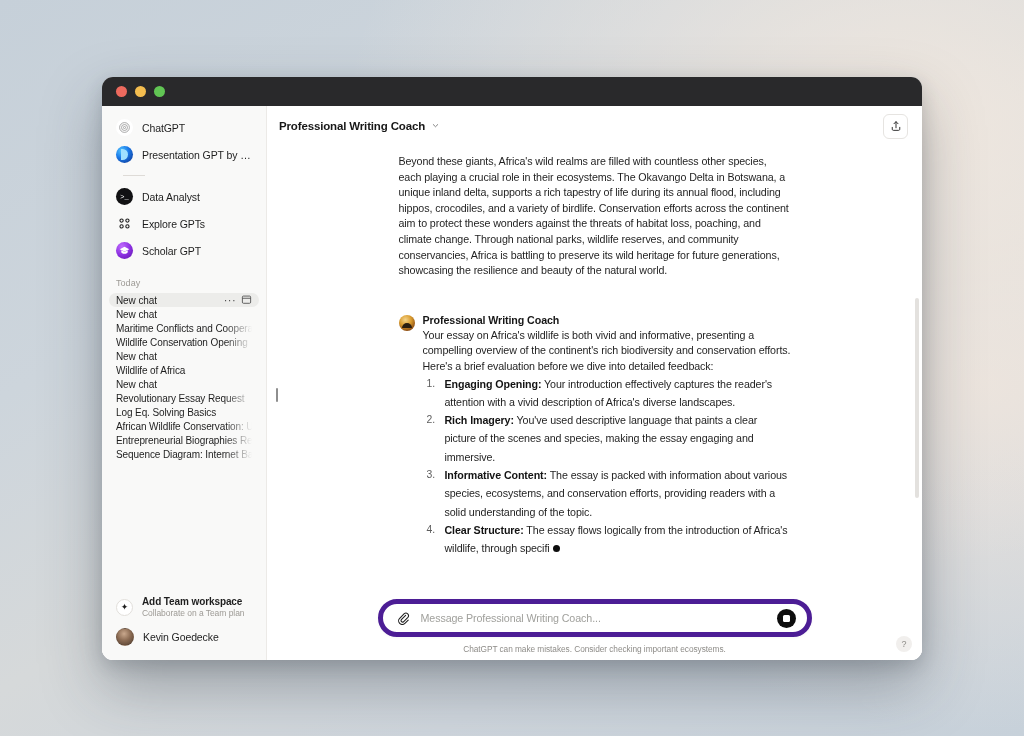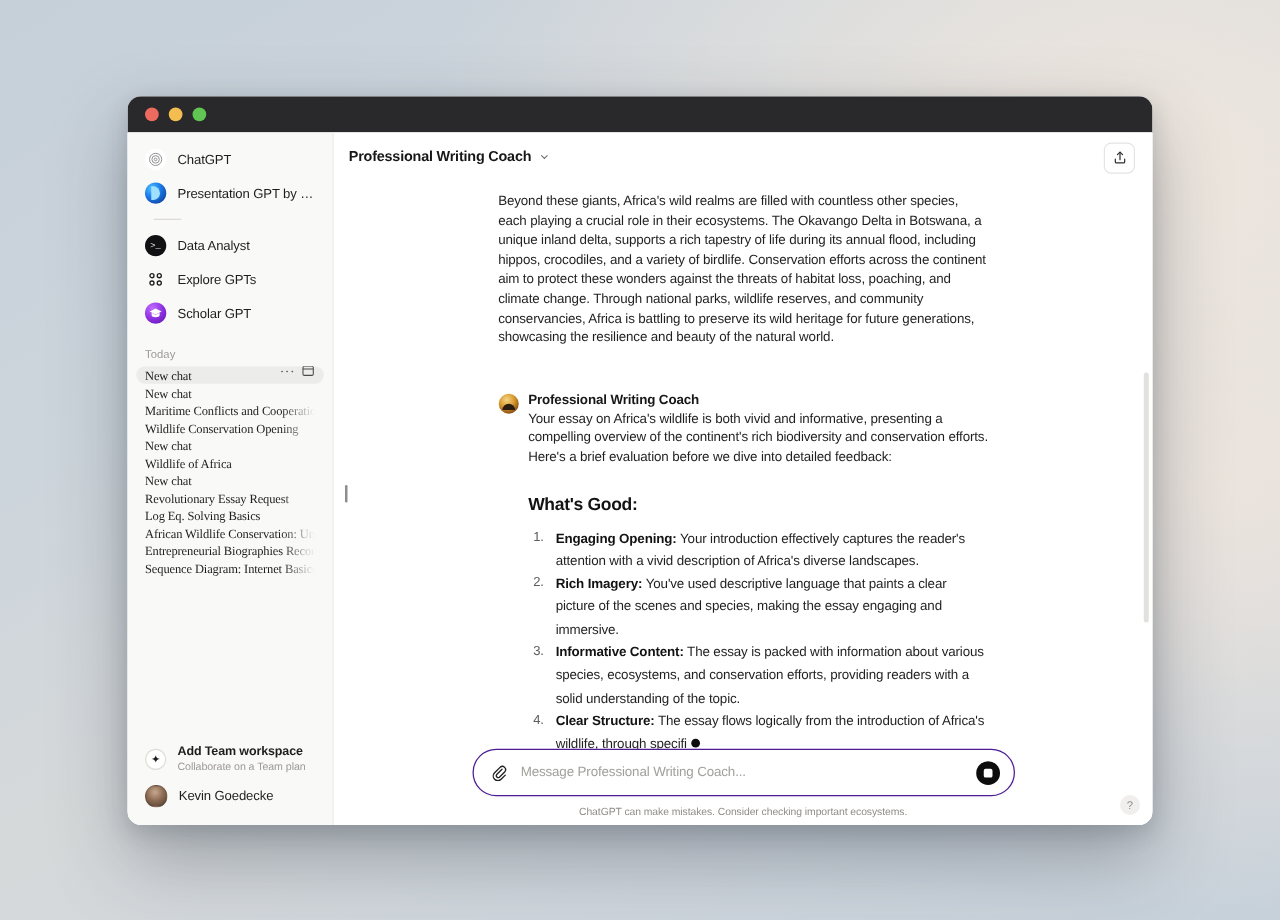--- a/index.html
+++ b/index.html
@@ -125,26 +125,25 @@
     color: #9d9a95;
     padding: 14px 14px 5px 14px;
     letter-spacing: .05px;
   }
 
   .chat-list { padding: 0 7px; flex: 0 0 auto; overflow: hidden; }
 
   .chat-row {
     position: relative;
     display: flex;
-    align-items: flex-end;
+    align-items: center;
     height: 14px;
     padding: 0 7px;
     border-radius: 7px;
     cursor: pointer;
-    font-family: Liberation Serif, serif;
   }
   .chat-row.active { background: #ececea; }
 
   .chat-title {
     font-size: 10px;
     color: #1e1e1e;
     white-space: nowrap;
     overflow: hidden;
     flex: 1 1 auto;
     letter-spacing: -.1px;
@@ -361,21 +360,21 @@
 
   
   #composer-wrap {
     flex: 0 0 auto;
     padding: 0 0 6px 0;
   }
   #composer {
     width: 434px;
     margin: 0 auto;
     height: 38px;
-    border: 1px solid #4c1d95;
+    border: 5px solid #4c1d95;
     border-radius: 19px;
     background: #fff;
     display: flex;
     align-items: center;
     padding: 0 11px 0 13px;
     box-shadow: 0 1px 3px rgba(0,0,0,.04);
   }
   #attach-button {
     width: 16px; height: 16px; flex: 0 0 16px;
     display: flex; align-items: center; justify-content: center;
@@ -584,21 +583,20 @@
         <div id="thread">
 
           <p class="para">Beyond these giants, Africa's wild realms are filled with countless other species, each playing a crucial role in their ecosystems. The Okavango Delta in Botswana, a unique inland delta, supports a rich tapestry of life during its annual flood, including hippos, crocodiles, and a variety of birdlife. Conservation efforts across the continent aim to protect these wonders against the threats of habitat loss, poaching, and climate change. Through national parks, wildlife reserves, and community conservancies, Africa is battling to preserve its wild heritage for future generations, showcasing the resilience and beauty of the natural world.</p>
 
           <div id="assistant-block">
             <span id="assistant-avatar"></span>
             <div id="assistant-body">
               <div id="assistant-name">Professional Writing Coach</div>
               <p class="para">Your essay on Africa's wildlife is both vivid and informative, presenting a compelling overview of the continent's rich biodiversity and conservation efforts. Here's a brief evaluation before we dive into detailed feedback:</p>
 
-              <h3 id="whats-good">What's Good:</h3>
 
               <ol id="feedback-list">
                 <li>
                   <span class="fb-term">Engaging Opening:</span><span> Your introduction effectively captures the reader's attention with a vivid description of Africa's diverse landscapes.</span>
                 </li>
                 <li>
                   <span class="fb-term">Rich Imagery:</span><span> You've used descriptive language that paints a clear picture of the scenes and species, making the essay engaging and immersive.</span>
                 </li>
                 <li>
                   <span class="fb-term">Informative Content:</span><span> The essay is packed with information about various species, ecosystems, and conservation efforts, providing readers with a solid understanding of the topic.</span>

